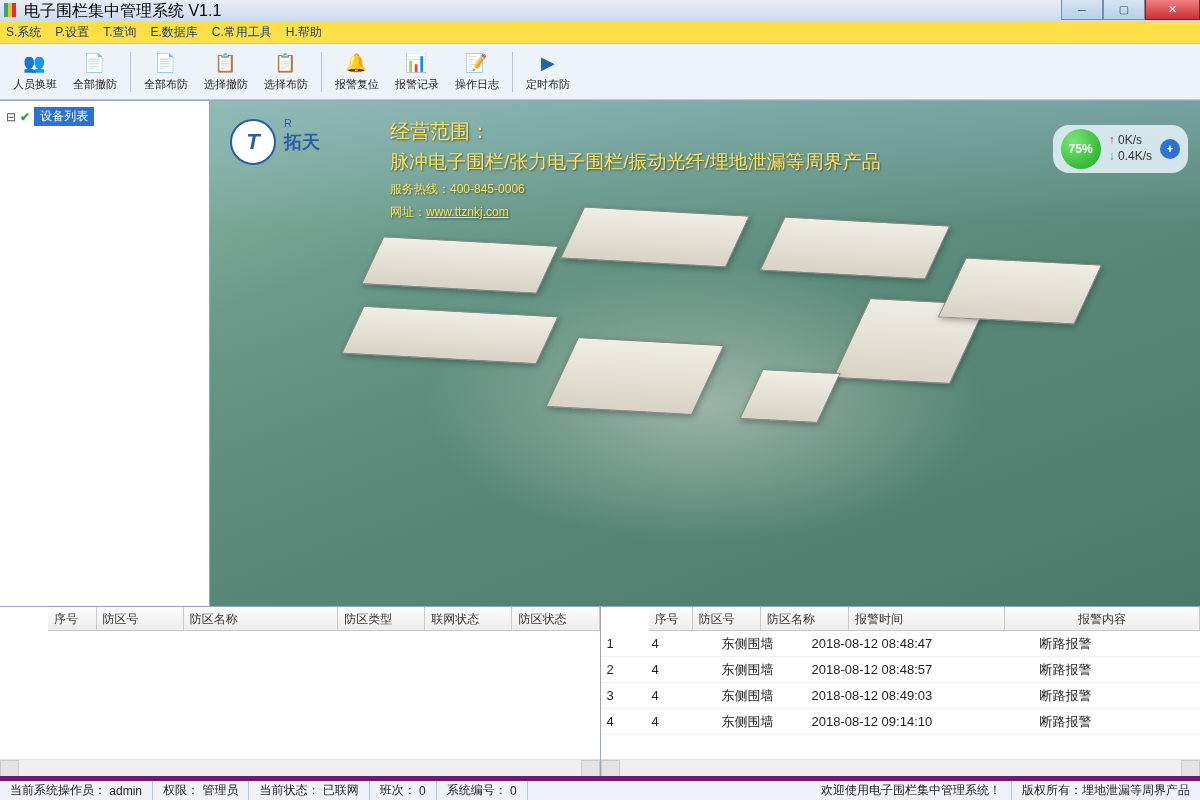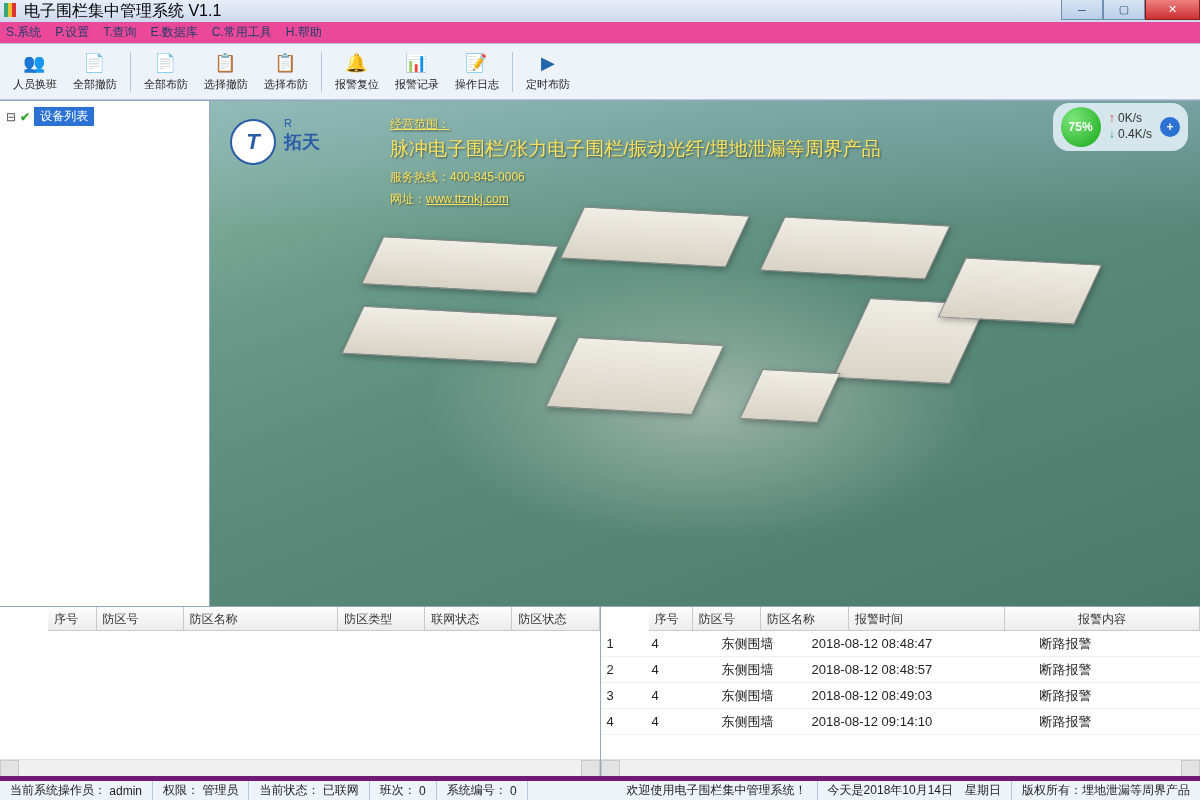--- a/index.html
+++ b/index.html
@@ -7,21 +7,21 @@
 
 .titlebar { height: 22px; background: linear-gradient(#e8eef7, #cdd9ed); display: flex; align-items: center; padding-left: 4px; }
 .titlebar-icon { width: 16px; height: 16px; margin-right: 4px; display: flex; }
 .titlebar-icon span { width: 4px; height: 14px; }
 .titlebar-title { flex: 1; font-size: 16px; color: #000; }
 .win-btns { display: flex; height: 100%; }
 .win-btn { width: 42px; height: 20px; display: flex; align-items: center; justify-content: center; font-size: 11px; }
 .win-btn.min, .win-btn.max { background: linear-gradient(#d7e4f2, #b9cfe8); border: 1px solid #6f8fb5; border-top: none; color: #2b4a6e; }
 .win-btn.close { background: linear-gradient(#f08080, #cc3030); border: 1px solid #8a1c1c; border-top: none; color: #fff; width: 55px; }
 
-.menubar { height: 22px; background: #ec4899; border-bottom: 1px solid #b5c7de; display: flex; align-items: center; padding-left: 6px; gap: 14px; }
+.menubar { height: 22px; background: #fde047; border-bottom: 1px solid #b5c7de; display: flex; align-items: center; padding-left: 6px; gap: 14px; }
 .menubar span { color: #1c3e6e; cursor: default; }
 
 .toolbar { height: 56px; background: #eef3fa; border-bottom: 1px solid #b5c7de; display: flex; align-items: center; padding-left: 8px; gap: 6px; }
 .tool-btn { width: 54px; height: 50px; display: flex; flex-direction: column; align-items: center; justify-content: center; gap: 2px; border-radius: 3px; cursor: default; }
 .tool-icon { width: 24px; height: 24px; display: flex; align-items: center; justify-content: center; font-size: 18px; }
 .tool-label { font-size: 11px; color: #222; }
 .tool-sep { width: 1px; height: 40px; background: #b5c7de; margin: 0 2px; }
 
 .main { flex: 1; display: flex; border-top: 1px solid #95a8c0; overflow: hidden; }
 .sidebar { width: 210px; background: #fff; border-right: 1px solid #95a8c0; padding: 6px; }
@@ -36,26 +36,26 @@
   linear-gradient(180deg, rgba(150,190,210,0.4) 0%, transparent 25%); }
 .bldgs { position: absolute; inset: 0; }
 .bldg { position: absolute; background: linear-gradient(#f0ede5, #d8d3c5); border: 1px solid #888; transform: skewX(-25deg) skewY(3deg); box-shadow: 2px 2px 6px rgba(0,0,0,0.3); }
 
 .logo-area { position: absolute; top: 18px; left: 20px; display: flex; align-items: center; gap: 8px; }
 .logo-circle { width: 46px; height: 46px; border-radius: 50%; background: #fff; border: 2px solid #2a5ca8; display: flex; align-items: center; justify-content: center; color: #2a5ca8; font-style: italic; font-size: 22px; font-weight: bold; }
 .logo-text { color: #2a5ca8; font-weight: bold; font-size: 18px; }
 .logo-r { color: #2a5ca8; font-size: 11px; position: absolute; top: -2px; left: 54px; }
 
 .overlay-text { position: absolute; top: 14px; left: 180px; color: #ffe35a; font-family: KaiTi, SimSun; text-shadow: 1px 1px 2px rgba(0,0,0,0.5); line-height: 1.6; }
-.overlay-text .row1 { font-size: 12px; text-decoration: underline; }
+.overlay-text .row1 { font-size: 20px; }
 .overlay-text .row2 { font-size: 19px; }
 .overlay-text .row3, .overlay-text .row4 { font-size: 14px; }
 .overlay-text a { color: #ffe35a; text-decoration: underline; }
 
-.status-widget { position: absolute; top: 2px; right: 12px; display: flex; align-items: center; gap: 8px; background: rgba(230,242,250,0.85); padding: 4px 8px; border-radius: 16px; }
+.status-widget { position: absolute; top: 24px; right: 12px; display: flex; align-items: center; gap: 8px; background: rgba(230,242,250,0.85); padding: 4px 8px; border-radius: 16px; }
 .status-ball { width: 40px; height: 40px; border-radius: 50%; background: radial-gradient(circle at 30% 30%, #7ae67a, #1aa81a); color: #fff; display: flex; align-items: center; justify-content: center; font-size: 12px; font-weight: bold; }
 .net-rates { font-size: 10px; line-height: 1.3; color: #333; }
 .net-rates .up::before { content: "↑ "; color: #d33; }
 .net-rates .dn::before { content: "↓ "; color: #2a8; }
 .plus-btn { width: 20px; height: 20px; border-radius: 50%; background: #2b72d4; color: #fff; display: flex; align-items: center; justify-content: center; font-weight: bold; }
 
 .lower { height: 170px; display: flex; border-top: 1px solid #95a8c0; background: #fff; }
 .grid { flex: 1; display: flex; flex-direction: column; overflow: hidden; }
 .grid:first-child { border-right: 1px solid #95a8c0; }
 .grid-head { display: flex; background: linear-gradient(#fdfdfd, #ececec); border-bottom: 1px solid #c9c9c9; height: 24px; margin-left: 48px; }
@@ -243,21 +243,17 @@
 <div class="statusbar">
   <div class="cell"><span>当前系统操作员：</span>&nbsp;<span>admin</span></div>
   <div class="cell"><span>权限：</span>&nbsp;<span>管理员</span></div>
   <div class="cell"><span>当前状态：</span>&nbsp;<span>已联网</span></div>
   <div class="cell"><span>班次：</span>&nbsp;<span>0</span></div>
   <div class="cell"><span>系统编号：</span>&nbsp;<span>0</span></div>
   <div class="spacer"></div>
   <div class="cell">
       <span>欢迎使用电子围栏集中管理系统！</span>
     </div>
-  <div class="cell">
-      <span>今天是</span>
-      <span>2018年10月14日　星期日</span>
-    </div>
   <div class="cell" style="border-right:none">
       <span>版权所有：</span>
       <span>埋地泄漏等周界产品</span>
     </div>
 </div>
 
 </body></html>

